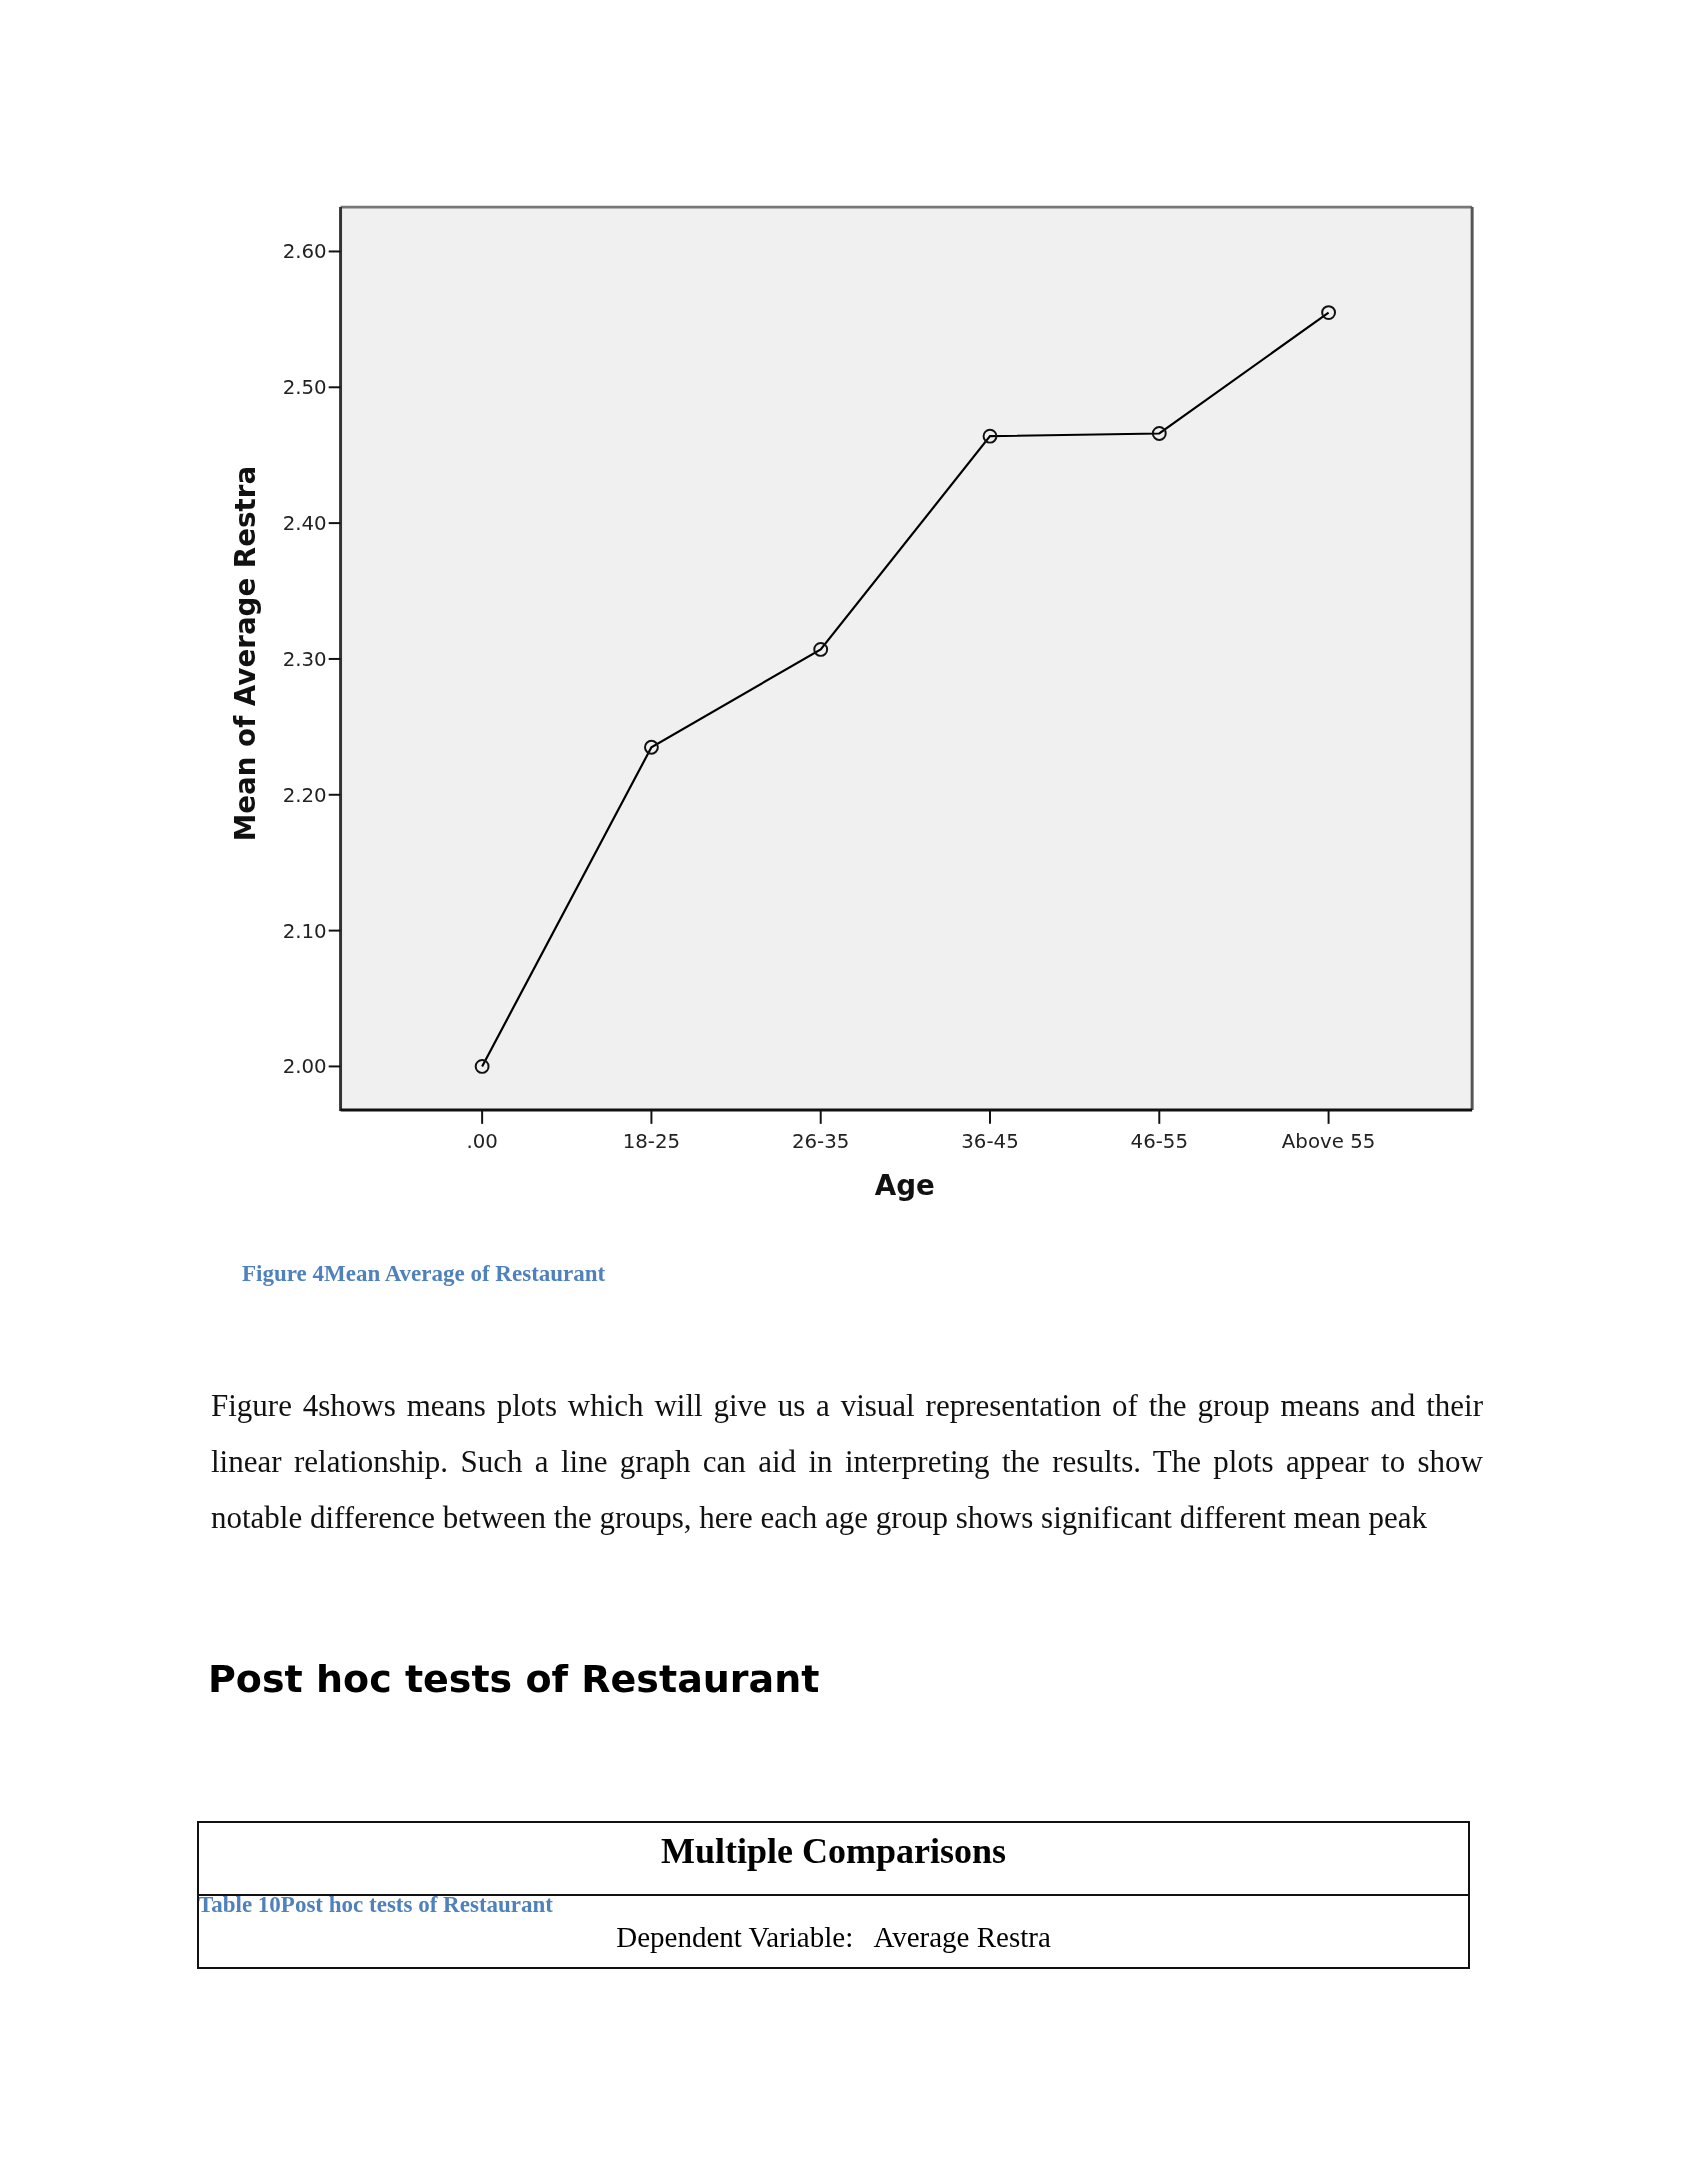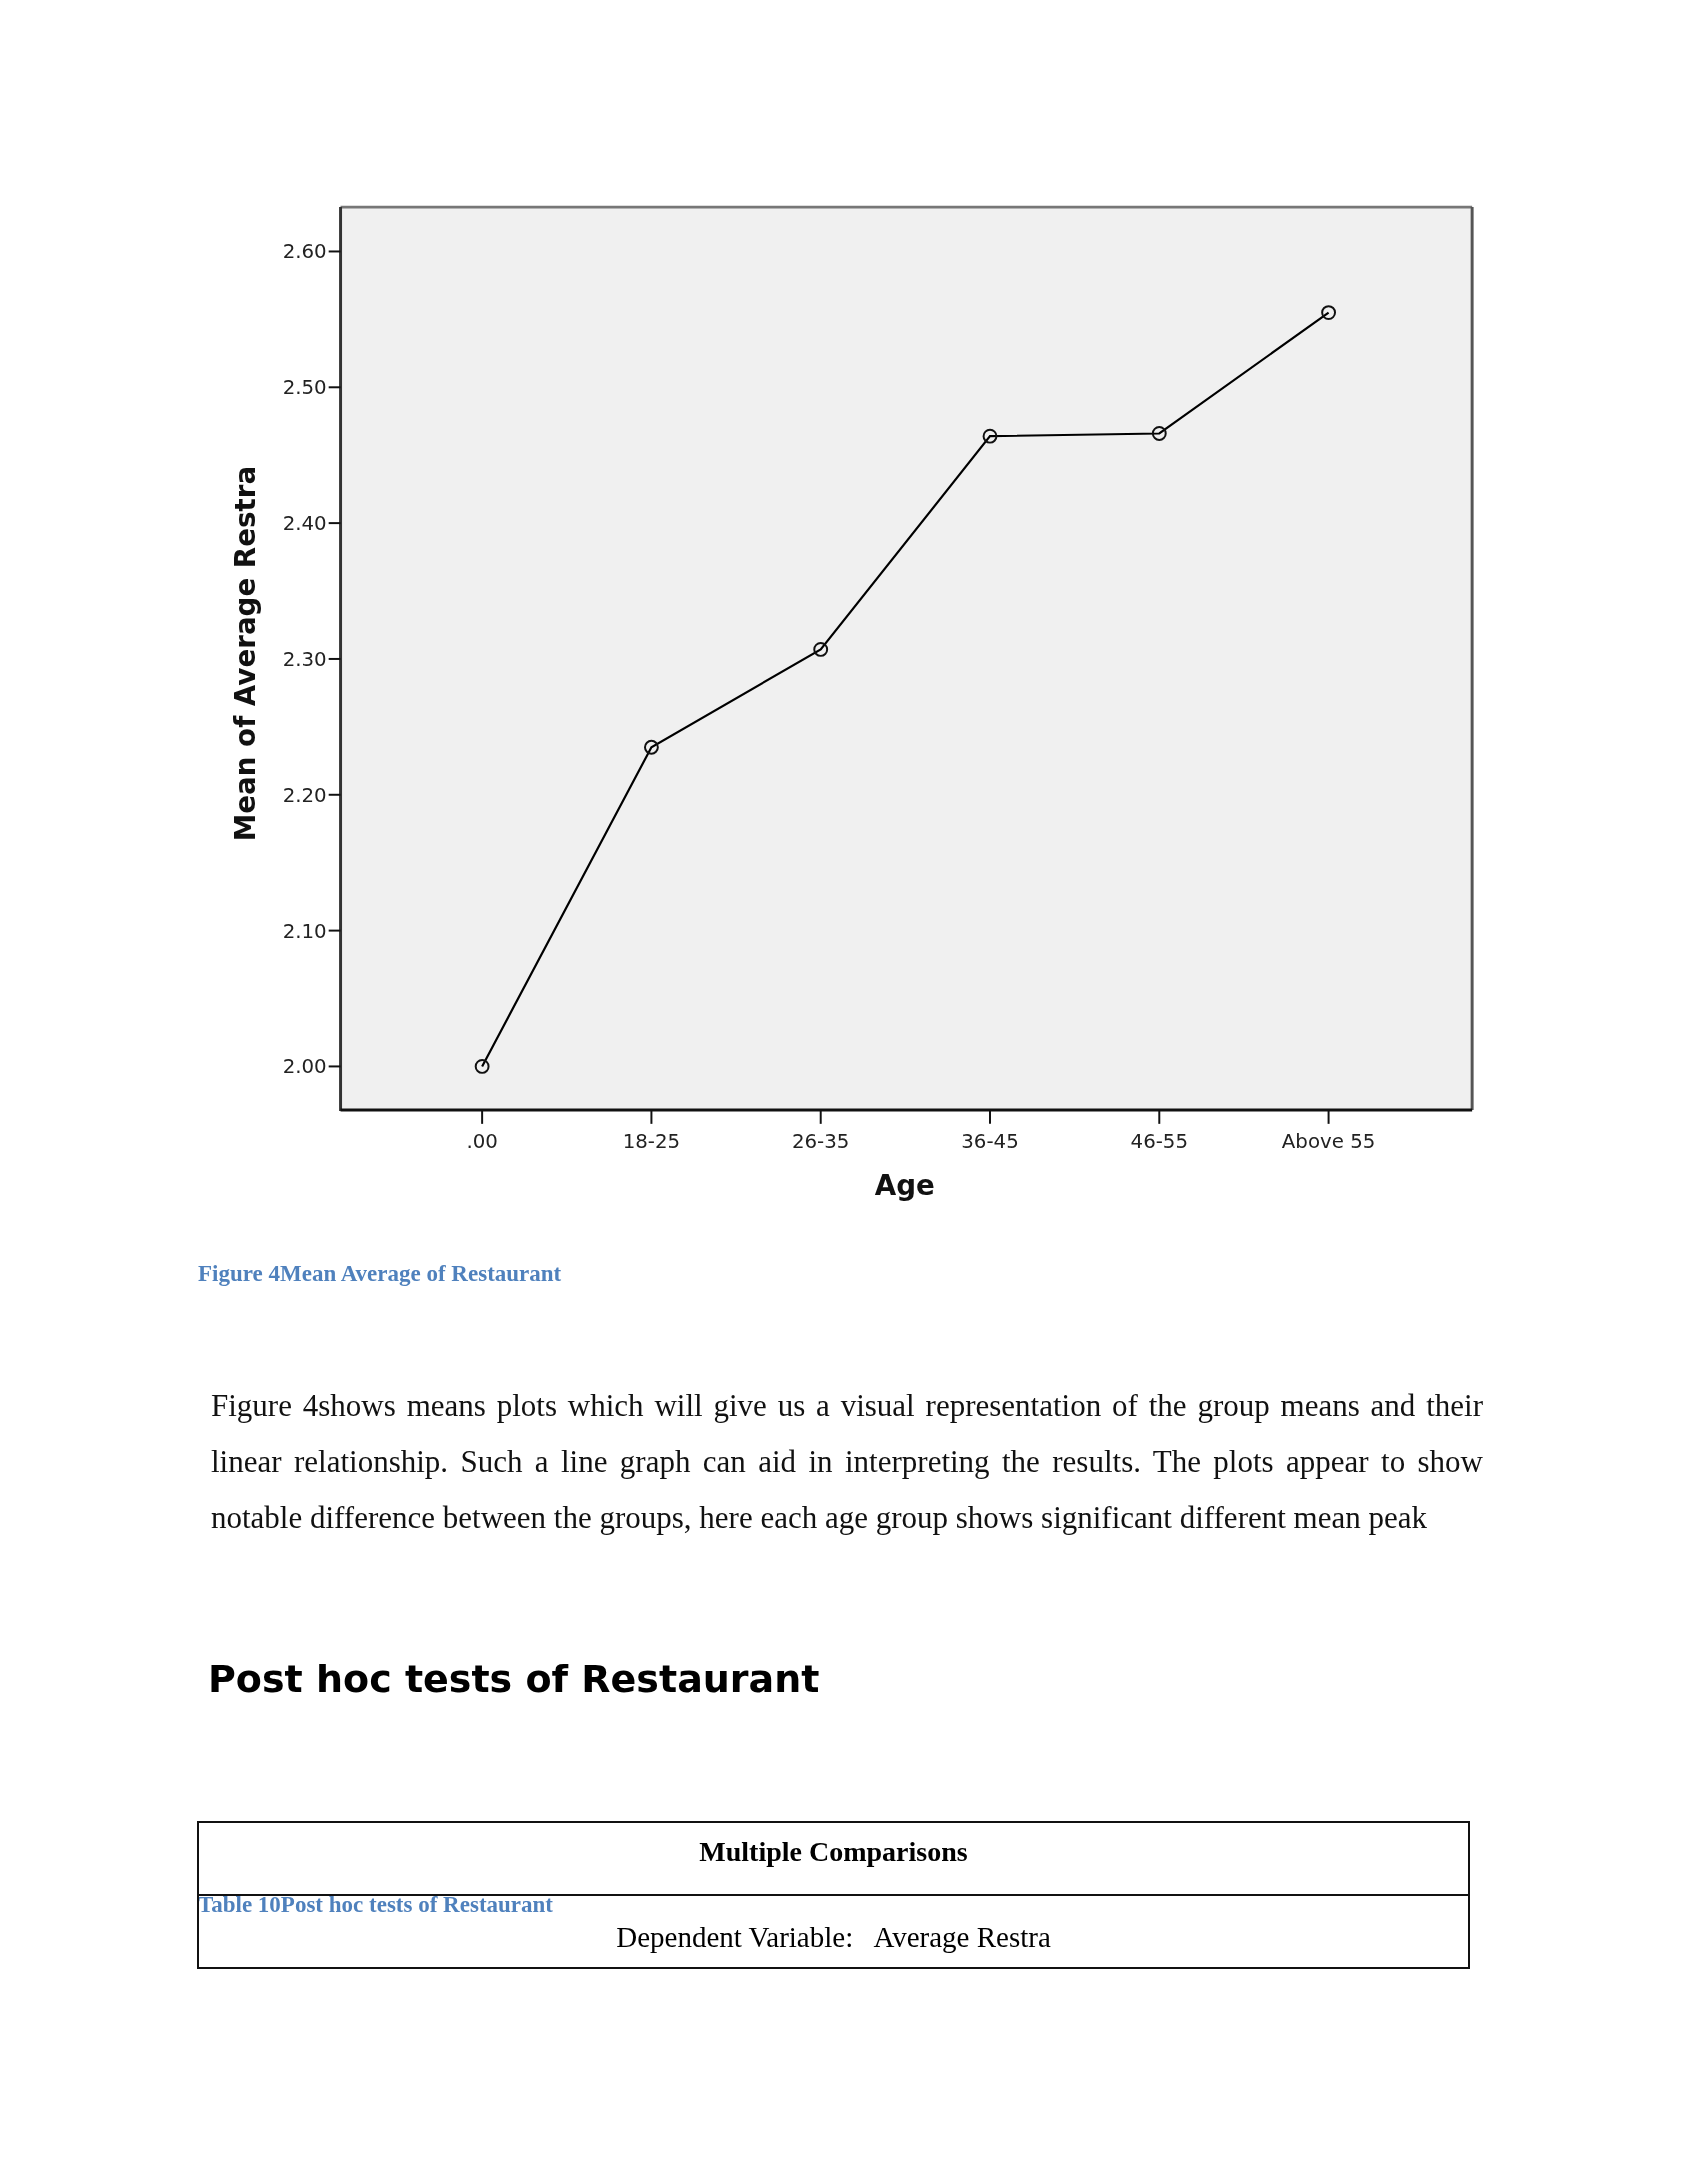--- a/index.html
+++ b/index.html
@@ -23,21 +23,21 @@
     font-family: "DejaVu Sans", sans-serif; font-weight: bold; font-size: 38px;
     color: #000; white-space: nowrap;
   }
   .table-box {
     position: absolute; left: 197px; top: 1821px; width: 1273px;
     border: 2px solid #111; box-sizing: border-box;
     font-family: "Liberation Serif", serif; color: #000;
   }
   .table-title-row {
     height: 71px; border-bottom: 2px solid #111; text-align: center;
-    font-weight: bold; font-size: 28px; line-height: 57px;
+    font-weight: bold; font-size: 36px; line-height: 57px;
   }
   .table-dv-row {
     height: 71px; font-size: 29px; line-height: 83px; padding-left: 0;
   }
 </style>
 </head>
 <body>
 
 <svg id="chart" xmlns="http://www.w3.org/2000/svg" viewBox="0 0 1700 1240" width="1683" height="1228">
   <g id="plot-area">
@@ -77,21 +77,21 @@
       <circle cx="658" cy="754.5800000000002" r="6.5" fill="none" stroke="#111" stroke-width="2"></circle>
       <circle cx="829" cy="655.796" r="6.5" fill="none" stroke="#111" stroke-width="2"></circle>
       <circle cx="1000" cy="440.39200000000005" r="6.5" fill="none" stroke="#111" stroke-width="2"></circle>
       <circle cx="1171" cy="437.6479999999997" r="6.5" fill="none" stroke="#111" stroke-width="2"></circle>
       <circle cx="1342" cy="315.53999999999974" r="6.5" fill="none" stroke="#111" stroke-width="2"></circle>
     </g>
   <text id="ylabel" class="axis-title" text-anchor="middle" transform="translate(258,660) rotate(-90)">Mean of Average Restra</text>
   <text id="xlabel" class="axis-title" text-anchor="middle" x="914" y="1207">Age</text>
 </svg>
 
-<div class="caption" style="top:1261px;">Figure 4Mean Average of Restaurant</div>
+<div class="caption" style="top:1261px;margin-left:44px;">Figure 4Mean Average of Restaurant</div>
 
 <div class="body-text">Figure 4shows means plots which will give us a visual representation of the group means and their linear relationship. Such a line graph can aid in interpreting the results. The plots appear to show notable difference between the groups, here each age group shows significant different mean peak</div>
 
 <div class="heading">Post hoc tests of Restaurant</div>
 
 <div class="caption" style="top:1892px;">Table 10Post hoc tests of Restaurant</div>
 
 <div class="table-box">
   <div class="table-title-row">Multiple Comparisons</div>
   <div class="table-dv-row" style="white-space:pre;text-align:center;">Dependent Variable:   Average Restra</div>

